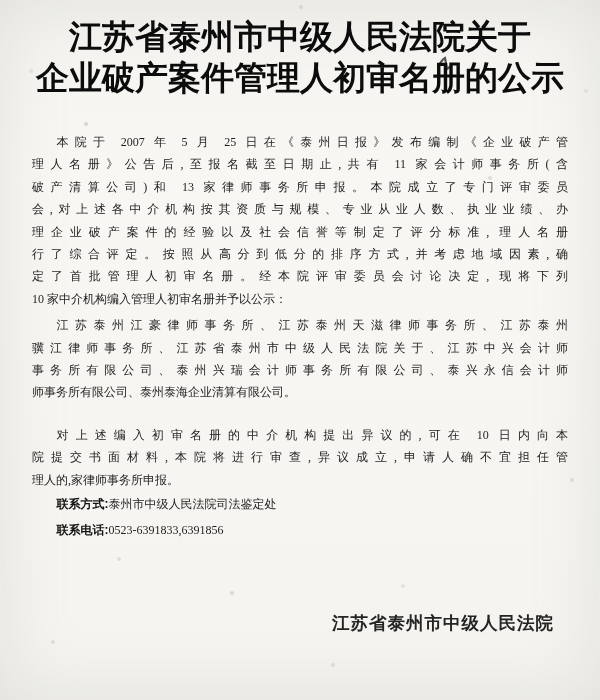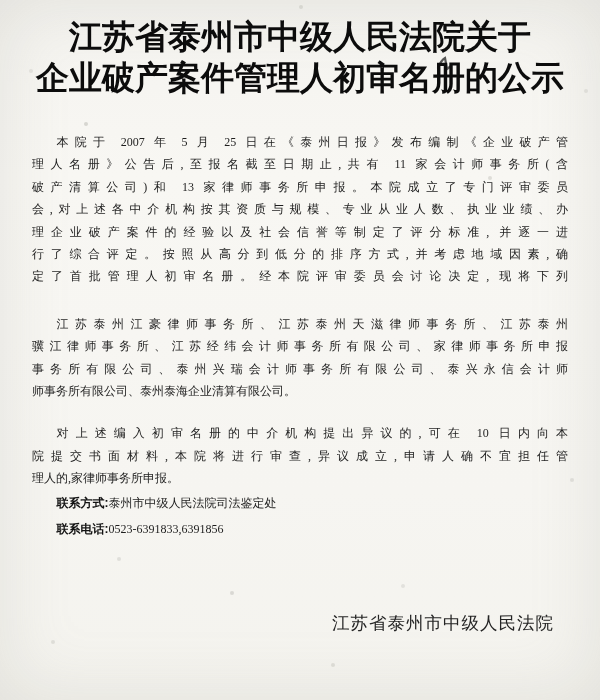--- a/index.html
+++ b/index.html
@@ -21,33 +21,33 @@
   }
   .doc-body {
     position:absolute; left:32px; top:131px; width:536px;
     font-family:"Liberation Serif",serif;
     font-size:12px; line-height:22.4px;
     color:#1e1e1e;
   }
   .ln { min-height:22.4px; white-space:normal; }
   .ln.j { text-align:justify; text-align-last:justify; }
   .ind { text-indent:2.05em; }
-  .pm2 { margin-top:25px; }
+  .pm2 { margin-top:4px; }
   .pm3 { margin-top:20px; }
   .contact { line-height:26px; padding-left:2.05em; }
   .clabel {
     font-family:"Liberation Sans",sans-serif;
     font-weight:bold; color:#121212;
   }
   .cvalue { color:#1e1e1e; }
   .signature {
     position:absolute; top:611px; right:46px;
     text-align:center;
     font-family:"Liberation Sans",sans-serif;
-    font-weight:normal; font-size:17.5px; line-height:25.5px;
+    font-weight:bold; font-size:17.5px; line-height:25.5px;
     letter-spacing:1px; color:#242424;
   }
   .ink-mark { position:absolute; left:436px; top:56px; opacity:.8; }
   .noise {
     position:absolute; left:0; top:0; width:2px; height:2px;
     border-radius:50%; background:transparent; pointer-events:none;
     box-shadow:
       85px 123px 0 1px rgba(120,120,112,.25),
       300px 6px 0 1px rgba(120,120,112,.18),
       489px 177px 0 1px rgba(120,120,112,.20),
@@ -78,28 +78,29 @@
     <div>企业破产案件管理人初审名册的公示</div>
   </h1>
 
   <div class="doc-body">
 
     <div class="para">
       <div class="ln j ind">本院于 2007 年 5 月 25 日在《泰州日报》发布编制《企业破产管</div>
       <div class="ln j">理人名册》公告后,至报名截至日期止,共有 11 家会计师事务所(含</div>
       <div class="ln j">破产清算公司)和 13 家律师事务所申报。本院成立了专门评审委员</div>
       <div class="ln j">会,对上述各中介机构按其资质与规模、专业从业人数、执业业绩、办</div>
-      <div class="ln j">理企业破产案件的经验以及社会信誉等制定了评分标准, 并逐一进</div>
+      <div class="ln j">理企业破产案件的经验以及社会信誉等制定了评分标准, 理人名册</div>
       <div class="ln j">行了综合评定。按照从高分到低分的排序方式,并考虑地域因素,确</div>
       <div class="ln j">定了首批管理人初审名册。经本院评审委员会讨论决定, 现将下列</div>
+      <div class="ln">10 家中介机构编入管理人初审名册并予以公示：</div>
     </div>
 
     <div class="para pm2">
       <div class="ln j ind">江苏泰州江豪律师事务所、江苏泰州天滋律师事务所、江苏泰州</div>
-      <div class="ln j">骥江律师事务所、江苏经纬会计师事务所有限公司、家律师事务所申报</div>
+      <div class="ln j">骥江律师事务所、江苏省泰州市中级人民法院关于、江苏中兴会计师</div>
       <div class="ln j">事务所有限公司、泰州兴瑞会计师事务所有限公司、泰兴永信会计师</div>
       <div class="ln">师事务所有限公司、泰州泰海企业清算有限公司。</div>
     </div>
 
     <div class="para pm3">
       <div class="ln j ind">对上述编入初审名册的中介机构提出异议的,可在 10 日内向本</div>
       <div class="ln j">院提交书面材料,本院将进行审查,异议成立,申请人确不宜担任管</div>
       <div class="ln">理人的,家律师事务所申报。</div>
     </div>
 

